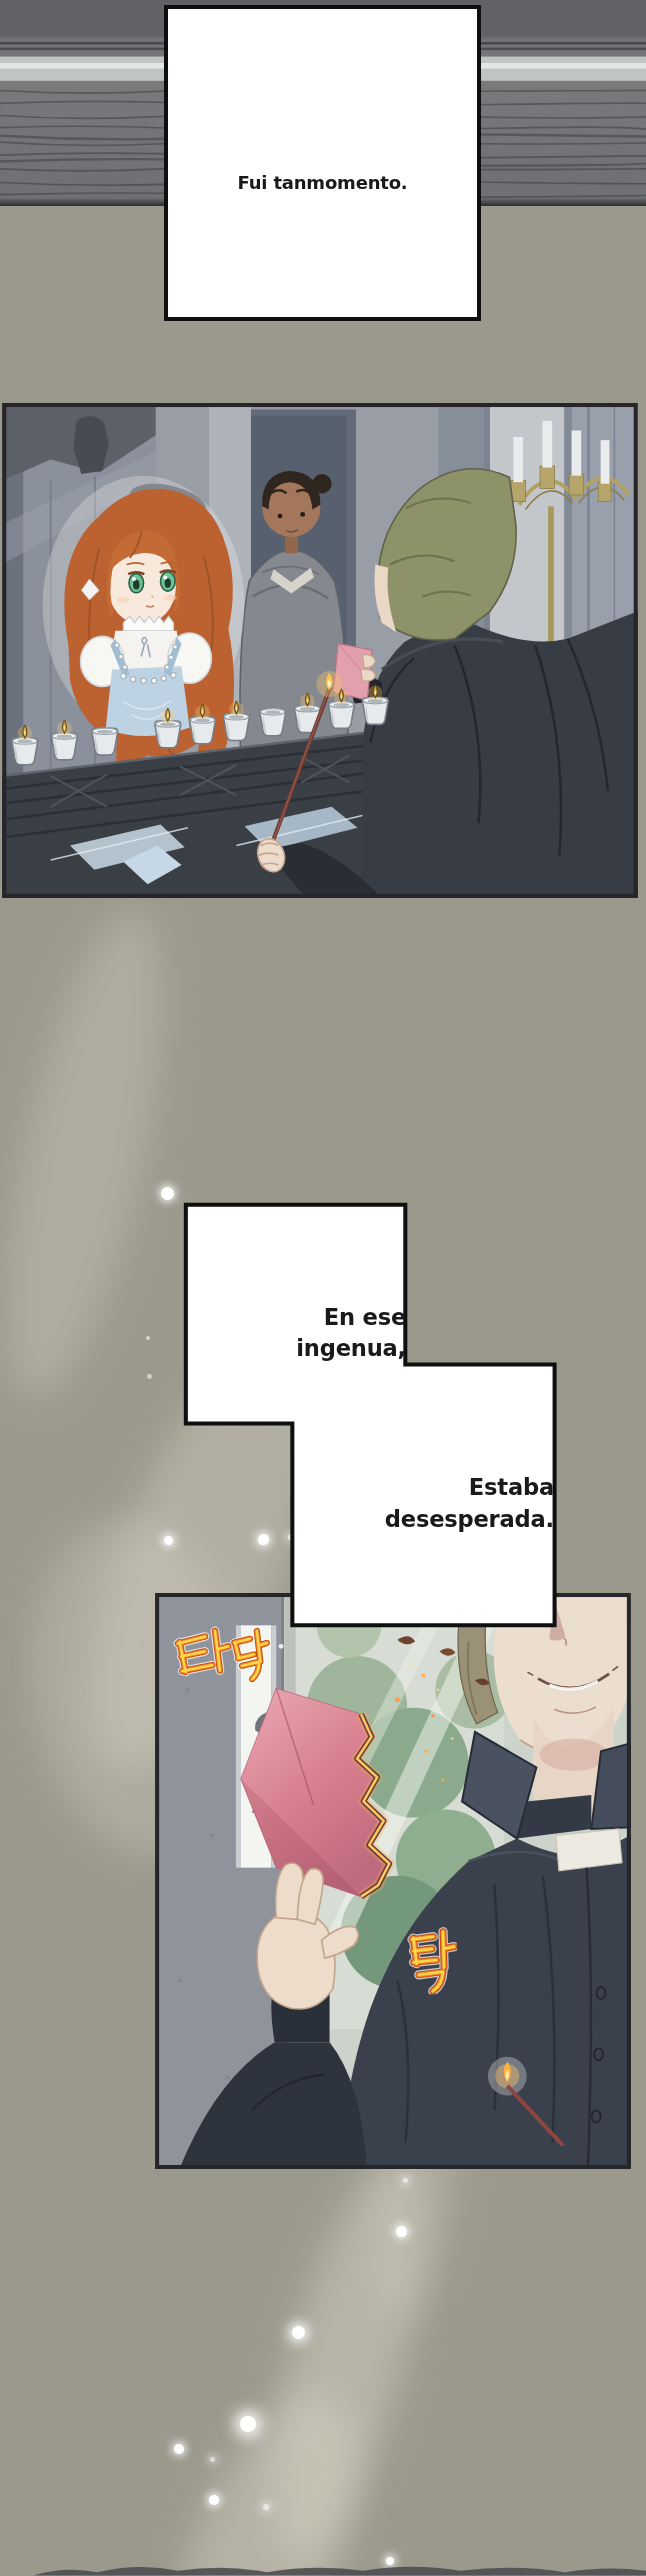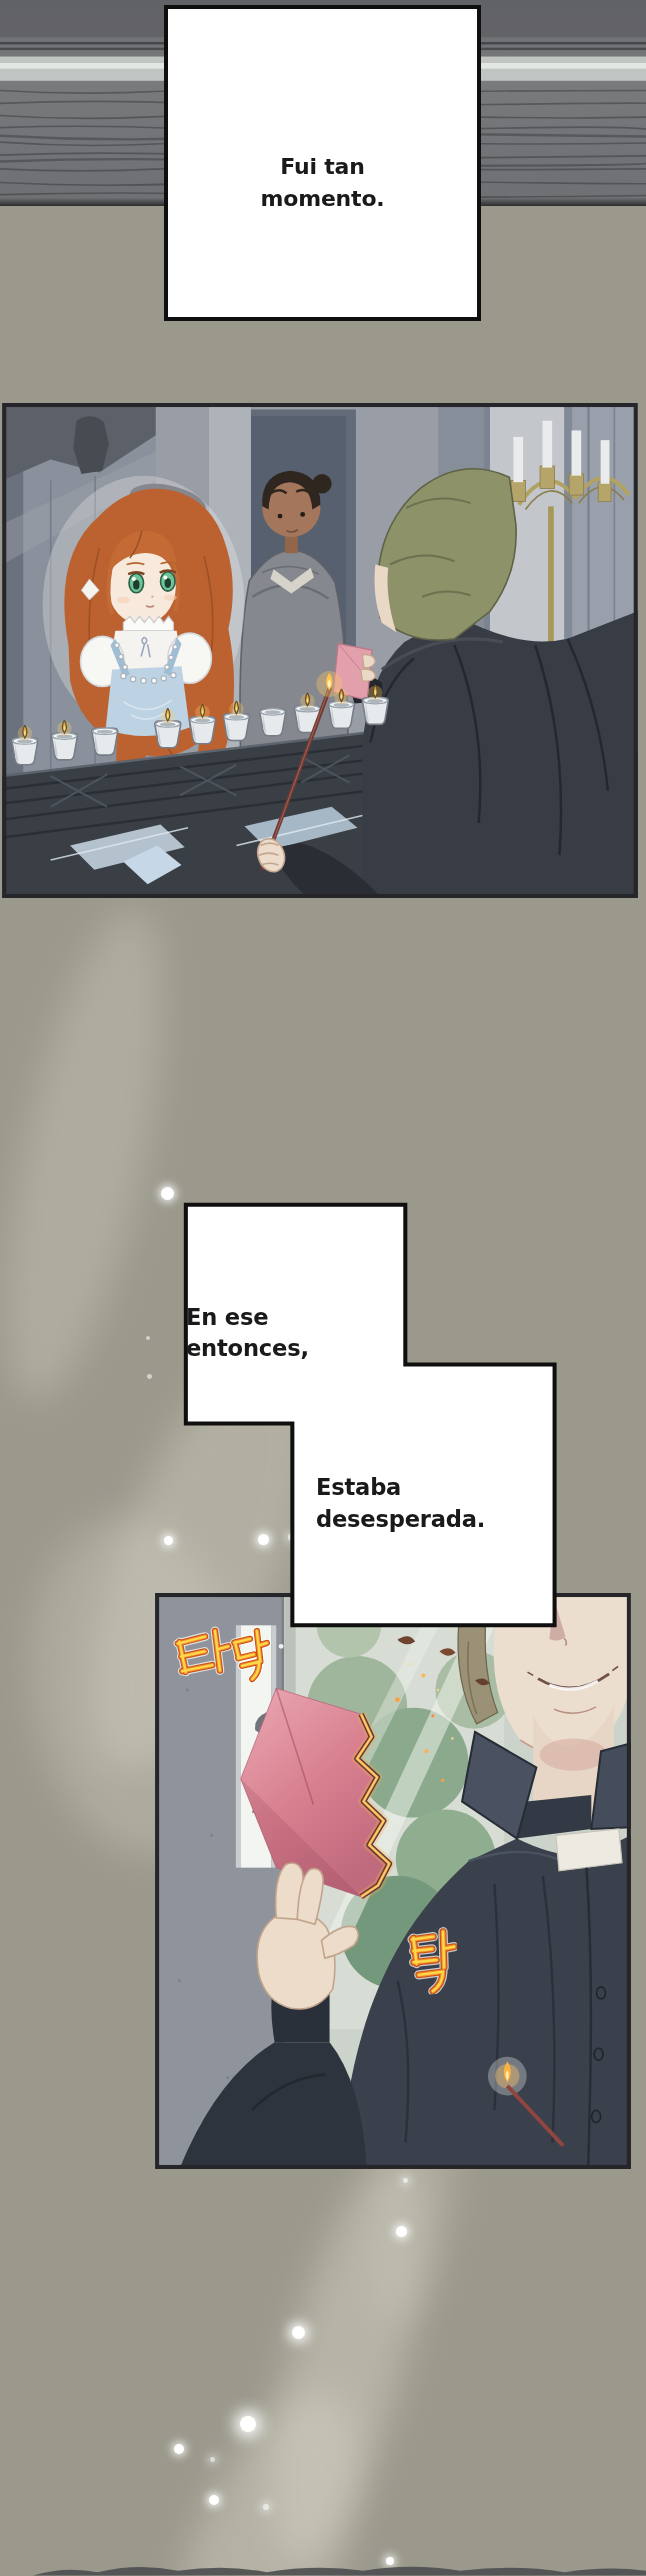--- a/index.html
+++ b/index.html
@@ -1,24 +1,24 @@
 <!DOCTYPE html>
 <html style="--page_bg: #9b998c; --box_bg: #ffffff; --box_border: #0f0f0f; --text: #1a1a1a; --panel_border: #26262a; --sparkle: #ffffff; --smoke: #d8d5c7; --sfx_core: #ffd84a; --sfx_mid: #f08a2c; --sfx_outline: #c94f12; --flame: #ffc44f; --letter_pink: #d8808f;font-size:13px"><head>
 <meta charset="utf-8">
 <style>
   html,body{margin:0;padding:0;background:#6b6a66;}
   .page{position:relative;width:647px;height:2576px;margin:0 auto;overflow:hidden;
         background:var(--page_bg,#9b998c);font-family:"DejaVu Sans",sans-serif;}
   .abs{position:absolute;}
   
   .nbox{position:absolute;background:var(--box_bg,#fff);border:4px solid var(--box_border,#0f0f0f);
-        box-sizing:border-box;display:flex;flex-direction:column;align-items:center;
-        color:var(--text,#1a1a1a);font-weight:700;font-size:22px;line-height:31.5px;
+        box-sizing:border-box;display:flex;flex-direction:row;align-items:center;
+        color:var(--text,#1a1a1a);font-weight:700;font-size:18px;line-height:31.5px;
         letter-spacing:-0.2px;text-align:center;}
-  .ntext{position:absolute;display:flex;flex-direction:column;align-items:flex-start;box-sizing:border-box;
+  .ntext{position:absolute;display:flex;flex-direction:column;align-items:flex-end;box-sizing:border-box;
         color:var(--text,#1a1a1a);font-weight:700;font-size:22.6px;line-height:31.5px;
         letter-spacing:-0.2px;text-align:center;}
   .nbox1{left:164px;top:4.8px;width:317px;height:316px;padding-top:40px;justify-content:center;}
   .ntext2{left:186px;top:1205px;width:220px;height:219px;padding-top:37px;justify-content:center;}
   .ntext3{left:292px;top:1365px;width:262px;height:261px;padding-top:16px;justify-content:center;padding-left:24px;}
   .nline{display:block;white-space:nowrap;}
   
   .texture{position:absolute;left:0;top:0;width:647px;height:206px;
      background:linear-gradient(180deg,#6e6f72 0%,#717275 20%,#7b7c7e 34%,#747578 62%,#6f7073 96%,#2c2c2e 100%);}
   
@@ -349,21 +349,21 @@
   <svg class="abs" style="left:181px;top:1202px" width="376" height="426" viewBox="224 1489 466 527">
     <polygon points="230,1492 502,1492 502,1690 687,1690 687,2013 362,2013 362,1763 230,1763" fill="#ffffff" stroke="#0f0f0f" stroke-width="5"></polygon>
   </svg>
 
   <div class="nbox nbox1">
     <span class="nline">Fui tan</span>
     <span class="nline">momento.</span>
   </div>
   <div class="ntext ntext2">
     <span class="nline">En ese</span>
-    <span class="nline">entonces,</span>
+    <span class="nline">ingenua,</span>
   </div>
   <div class="ntext ntext3">
     <span class="nline">Estaba</span>
     <span class="nline">desesperada.</span>
   </div>
 
   <div class="abs" style="left:174px;top:1625px;transform:rotate(-9deg);">
     <svg width="100" height="63" viewBox="0 0 150 92" aria-label="타닥">
       <defs>
         <path id="sg1" d="M10,16 L52,12 M12,36 L48,34 M10,58 L56,56 M13,14 L15,60

